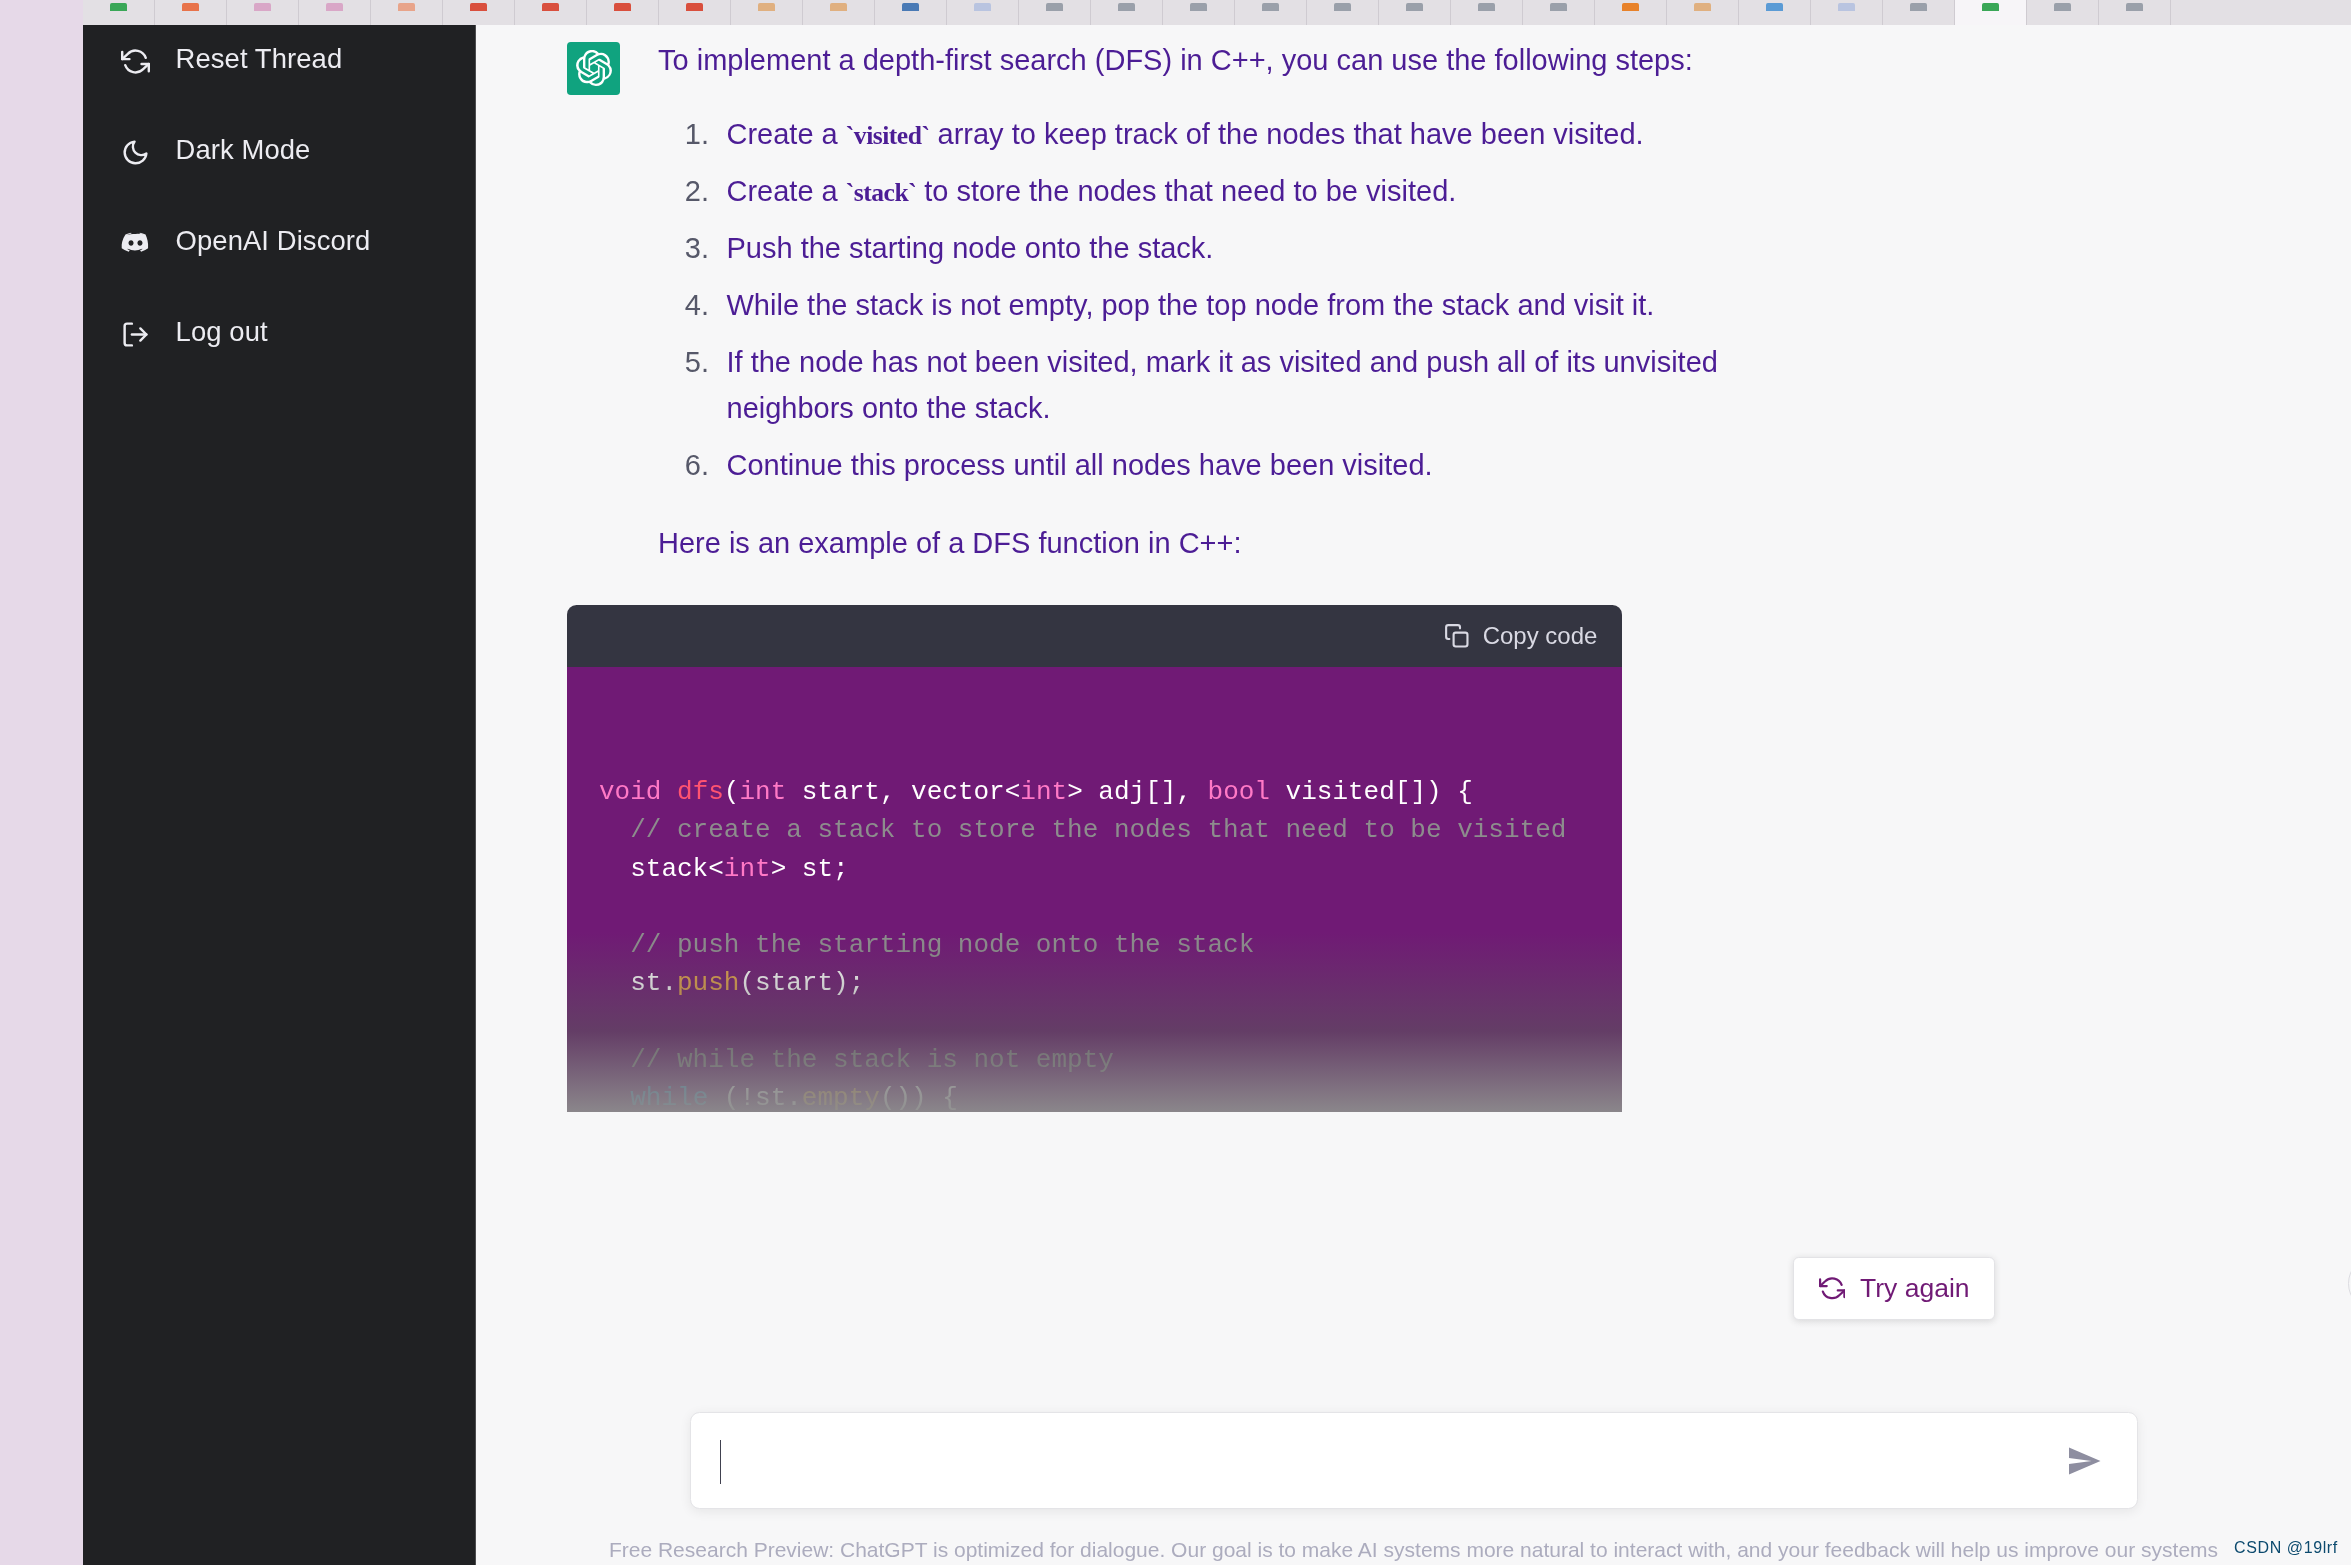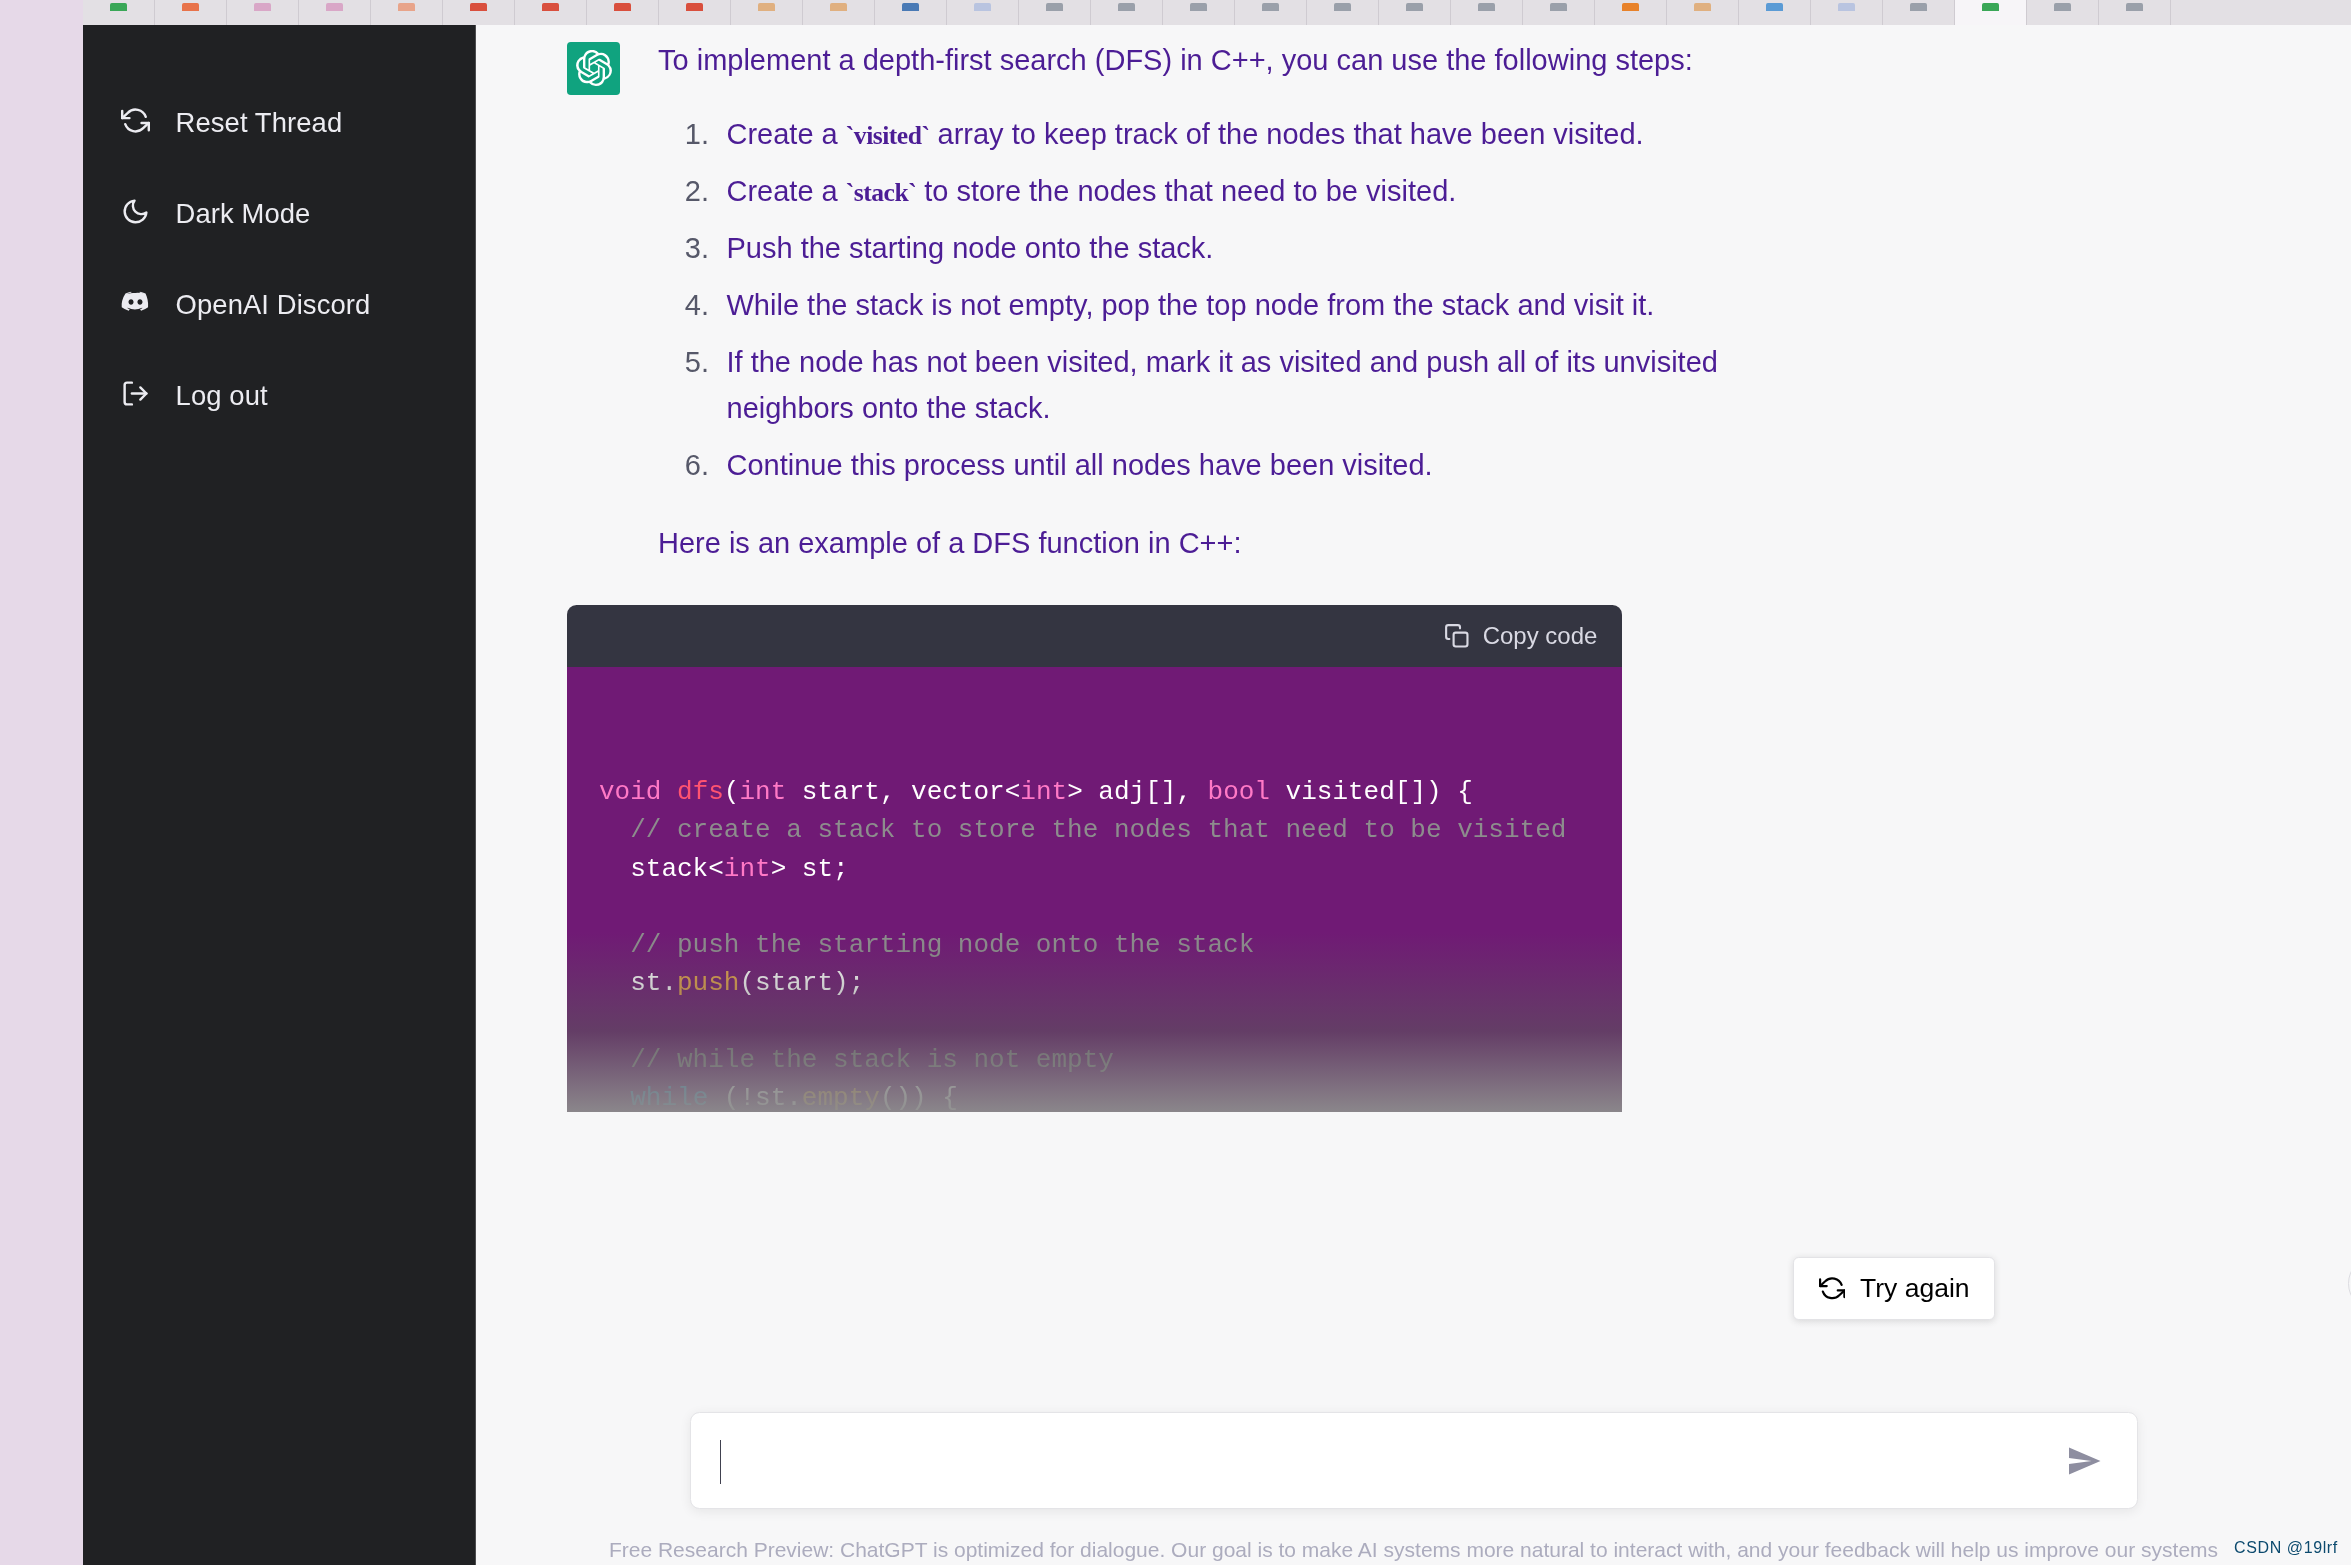--- a/index.html
+++ b/index.html
@@ -44,21 +44,21 @@
   
   #sidebar {
     position: absolute; top: -24.6px; left: 0; width: 393px; bottom: 0;
     background: #202123;
     border-right: 0.9px solid #4d4d4f;
     padding-top: 45px;
     display: flex; flex-direction: column;
     gap: 0;
   }
   .side-item {
-    display: flex; align-items: flex-end;
+    display: flex; align-items: flex-start;
     gap: 24.6px;
     padding: 0 0 0 36px;
     height: 91px;
     color: #ececf1;
     font-size: 27.4px;
     cursor: pointer;
     user-select: none;
   }
   .side-ico {
     width: 32px; height: 32px;
@@ -178,21 +178,21 @@
   
   #try-again {
     position: absolute;
     left: 1317px; top: 1232px;
     background: #ffffff;
     border: 0.9px solid #e3e3e6;
     border-radius: 5.7px;
     padding: 15px 24.6px;
     display: flex; align-items: center; gap: 15px;
     font-size: 26.5px;
-    color: #000000;
+    color: #701a75;
     box-shadow: 0 1.9px 7.6px rgba(0,0,0,0.12);
     cursor: pointer;
     z-index: 40;
   }
   #try-again svg { width: 26.5px; height: 26.5px; display: block; }
 
   
   #scroll-bottom {
     position: absolute;
     left: 1872px; top: 1230px;

